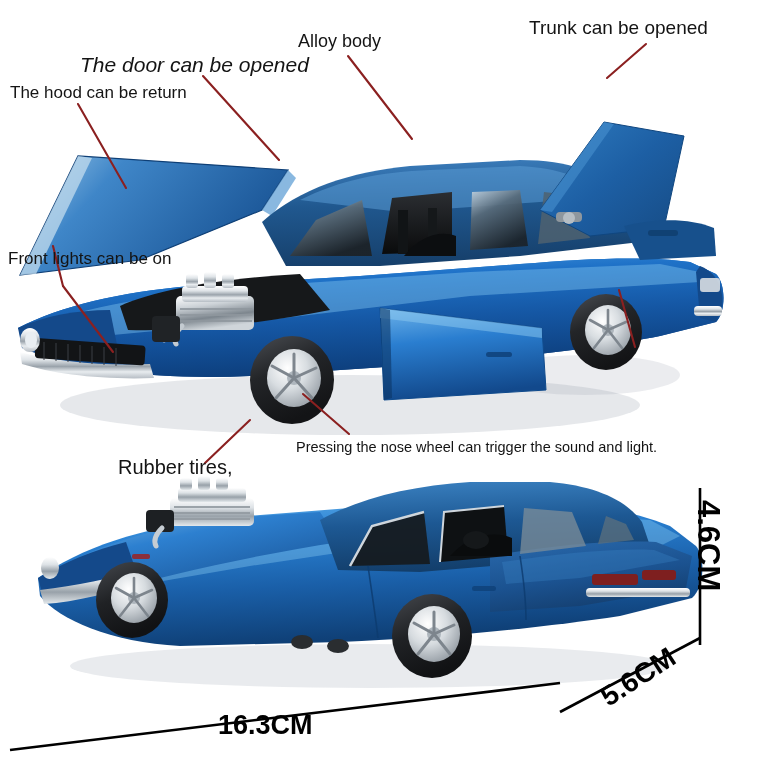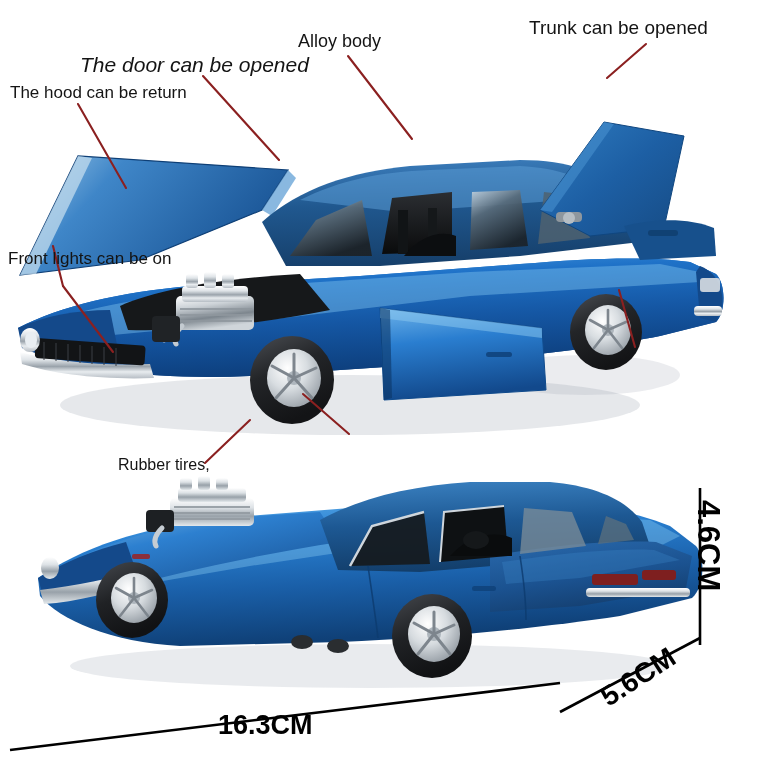--- a/index.html
+++ b/index.html
@@ -25,21 +25,21 @@
     white-space: nowrap;
     line-height: 1;
   }
   .lbl-hood      { left: 10px;  top: 84px;  font-size: 17px; }
   .lbl-door      { left: 80px;  top: 54px;  font-size: 21px; font-style: italic; }
   .lbl-alloy     { left: 298px; top: 32px;  font-size: 18px; }
   .lbl-trunk     { left: 529px; top: 18px;  font-size: 19px; }
   .lbl-frontlt   { left: 8px;   top: 230px; font-size: 17px; margin-top: 20px; }
   .lbl-rearwheel { left: 512px; top: 354px; font-size: 19px; }
   .lbl-nosewheel { left: 296px; top: 440px; font-size: 14.5px; }
-  .lbl-rubber    { left: 118px; top: 457px; font-size: 16px; }
+  .lbl-rubber    { left: 118px; top: 457px; font-size: 20px; }
 
   
   .dim {
     position: absolute;
     font-family: "Liberation Sans", sans-serif;
     font-weight: bold;
     color: #000;
     white-space: nowrap;
     line-height: 1;
   }
@@ -437,19 +437,20 @@
 
       <line x1="700" y1="488" x2="700" y2="645"></line>
     </g>
   </svg>
 
   <div class="label lbl-hood">The hood can be return</div>
   <div class="label lbl-door">The door can be opened</div>
   <div class="label lbl-alloy">Alloy body</div>
   <div class="label lbl-trunk">Trunk can be opened</div>
   <div class="label lbl-frontlt">Front lights can be on</div>
+  <div class="label lbl-nosewheel">Pressing the nose wheel can trigger the sound and light.</div>
   <div class="label lbl-rubber">Rubber tires,</div>
 
   <div class="dim dim-length">16.3CM</div>
   <div class="dim dim-width">5.6CM</div>
   <div class="dim dim-height">4.6CM</div>
 
 </div>
 
 </body></html>

